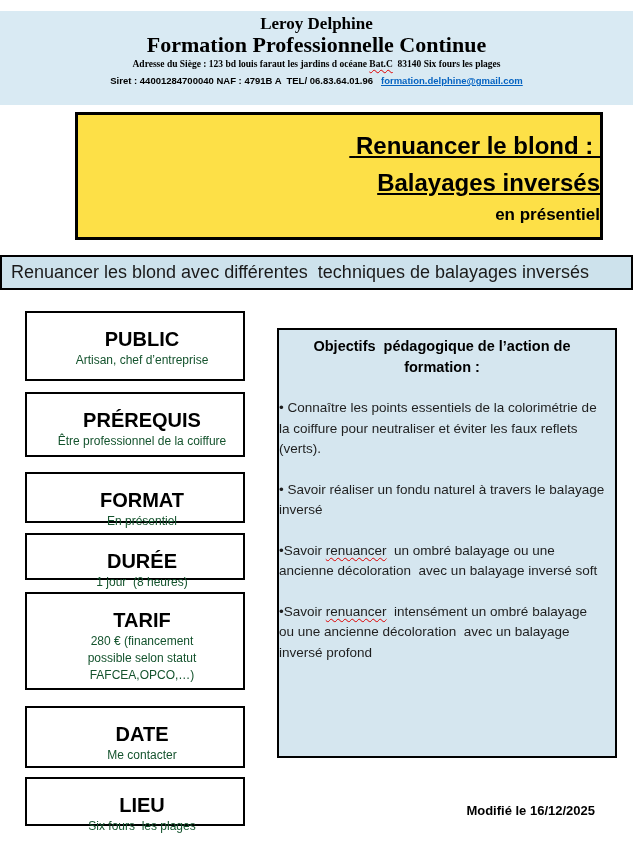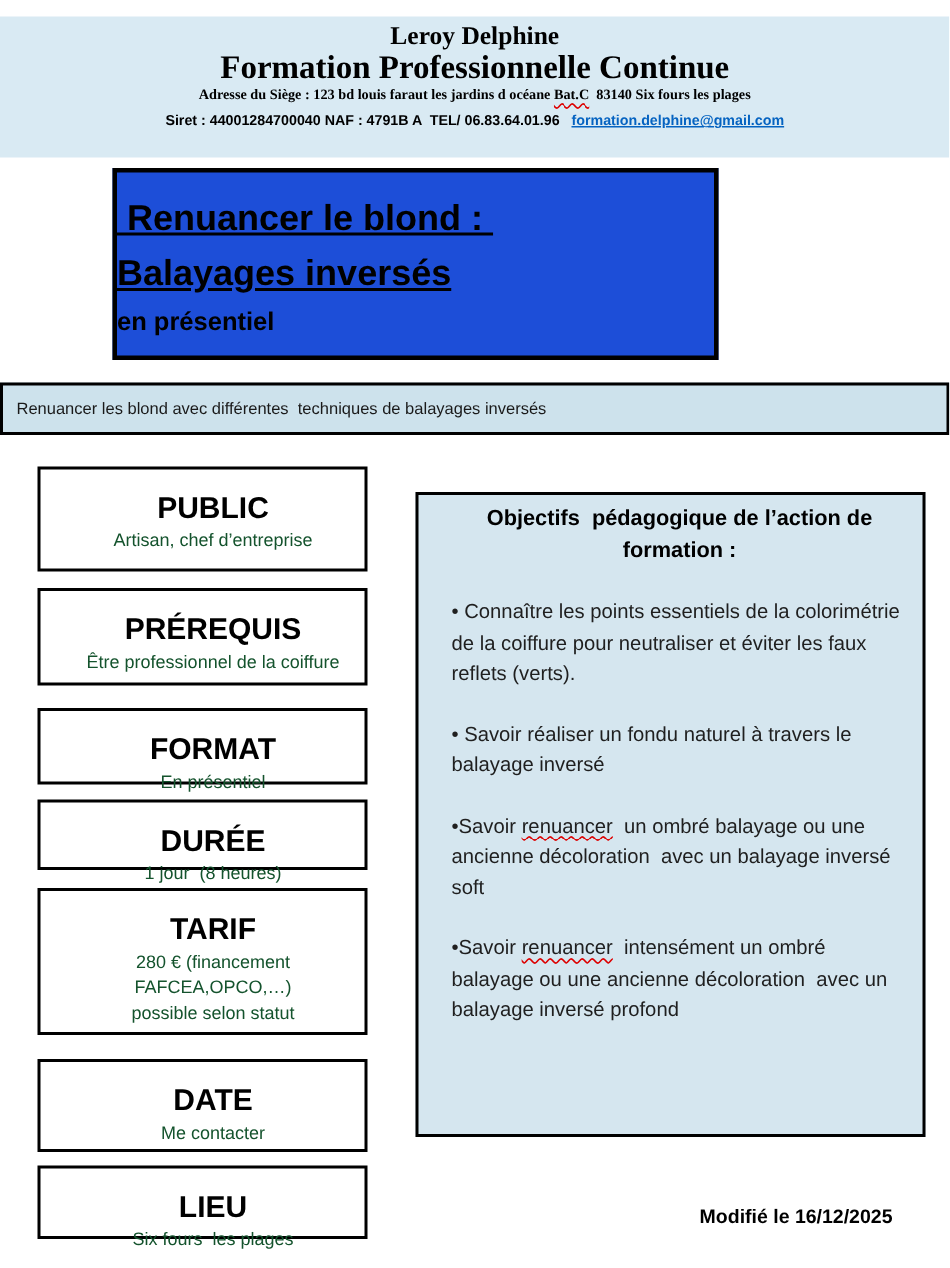--- a/index.html
+++ b/index.html
@@ -12,47 +12,47 @@
   .hdr-sub{font-family:"Liberation Serif",serif;font-weight:bold;font-size:22px;line-height:21px;color:#000;}
   .hdr-line{white-space:pre-wrap;color:#000;}
   .addr{margin-top:3px;font-family:"Liberation Serif",serif;font-weight:bold;font-size:9.5px;line-height:12px;}
   .siret{margin-top:5px;font-weight:bold;font-size:9.5px;line-height:12px;}
   .decl{margin-top:5px;font-weight:bold;font-size:9.5px;line-height:12px;text-decoration:underline;}
   .email{color:#0563c1;text-decoration:underline;cursor:pointer;font-weight:bold;}
   .squiggle{text-decoration-line:underline;text-decoration-style:wavy;text-decoration-color:#dd0000;
             text-decoration-thickness:1px;text-underline-offset:2px;}
 
   
-  .title-box{position:absolute;left:75px;top:112px;width:404px;height:128px;box-sizing:border-box;
-             border:3px solid #000;background:#1d4ed8;text-align:left;padding-top:12px;}
+  .title-box{position:absolute;left:75px;top:112px;width:528px;height:128px;box-sizing:border-box;
+             border:3px solid #000;background:#fde047;text-align:right;padding-top:12px;}
   .tb-line1,.tb-line2{font-weight:bold;font-size:24px;line-height:37px;text-decoration:underline;white-space:pre-wrap;color:#000;}
   .tb-line3{font-weight:bold;font-size:17px;line-height:28px;color:#000;}
 
   
   .banner{position:absolute;top:255px;left:0;width:633px;height:35px;box-sizing:border-box;
           border:2px solid #000;background:#cde2ec;display:flex;align-items:center;padding-left:9px;}
-  .banner span{font-size:11px;color:#1a1a1a;white-space:pre-wrap;}
+  .banner span{font-size:18px;color:#1a1a1a;white-space:pre-wrap;}
 
   
   .left-col{position:absolute;left:25px;top:311px;width:220px;}
   .info-box{box-sizing:border-box;border:2px solid #000;background:#fff;text-align:center;
             padding:14px 2px 0 16px;}
   .info-title{font-weight:bold;font-size:20px;line-height:25px;color:#000;}
   .info-line{font-size:12px;line-height:17px;color:#14532d;white-space:pre-wrap;}
   .info-box.b0{height:70px;margin-bottom:11px;}
   .info-box.b1{height:65px;margin-bottom:15px;}
   .info-box.b2{height:51px;margin-bottom:10px;}
   .info-box.b3{height:47px;margin-bottom:12px;}
   .info-box.b4{height:98px;margin-bottom:16px;}
   .info-box.b5{height:62px;margin-bottom:9px;}
   .info-box.b6{height:49px;}
 
   
   .objectives{position:absolute;left:277px;top:328px;width:340px;height:430px;box-sizing:border-box;
-              border:2px solid #000;background:#d5e6ef;padding:6px 10px 0 22px;}
+              border:2px solid #000;background:#d5e6ef;padding:6px 10px 0 0;}
   .obj-title{font-weight:bold;font-size:14.5px;line-height:21px;text-align:center;color:#000;
              margin-bottom:20px;white-space:pre-wrap;}
   .bullet{font-size:13.5px;line-height:20.5px;color:#1f1f1f;margin:0 0 20px 0;white-space:pre-wrap;}
 
   
   .footer{position:absolute;top:803px;left:0;width:595px;text-align:right;
           font-weight:bold;font-size:13px;color:#000;}
 </style>
 </head>
 <body>
@@ -89,22 +89,22 @@
         <div class="info-title">FORMAT</div>
         <div class="info-line">En présentiel</div>
       </div>
       <div class="info-box b3">
         <div class="info-title">DURÉE</div>
         <div class="info-line">1 jour  (8 heures)</div>
       </div>
       <div class="info-box b4">
         <div class="info-title">TARIF</div>
         <div class="info-line">280 € (financement</div>
+        <div class="info-line">possible selon statut</div>
         <div class="info-line">FAFCEA,OPCO,…)</div>
-        <div class="info-line">possible selon statut</div>
       </div>
       <div class="info-box b5">
         <div class="info-title">DATE</div>
         <div class="info-line">Me contacter</div>
       </div>
       <div class="info-box b6">
         <div class="info-title">LIEU</div>
         <div class="info-line">Six fours  les plages</div>
       </div>
     </aside>

